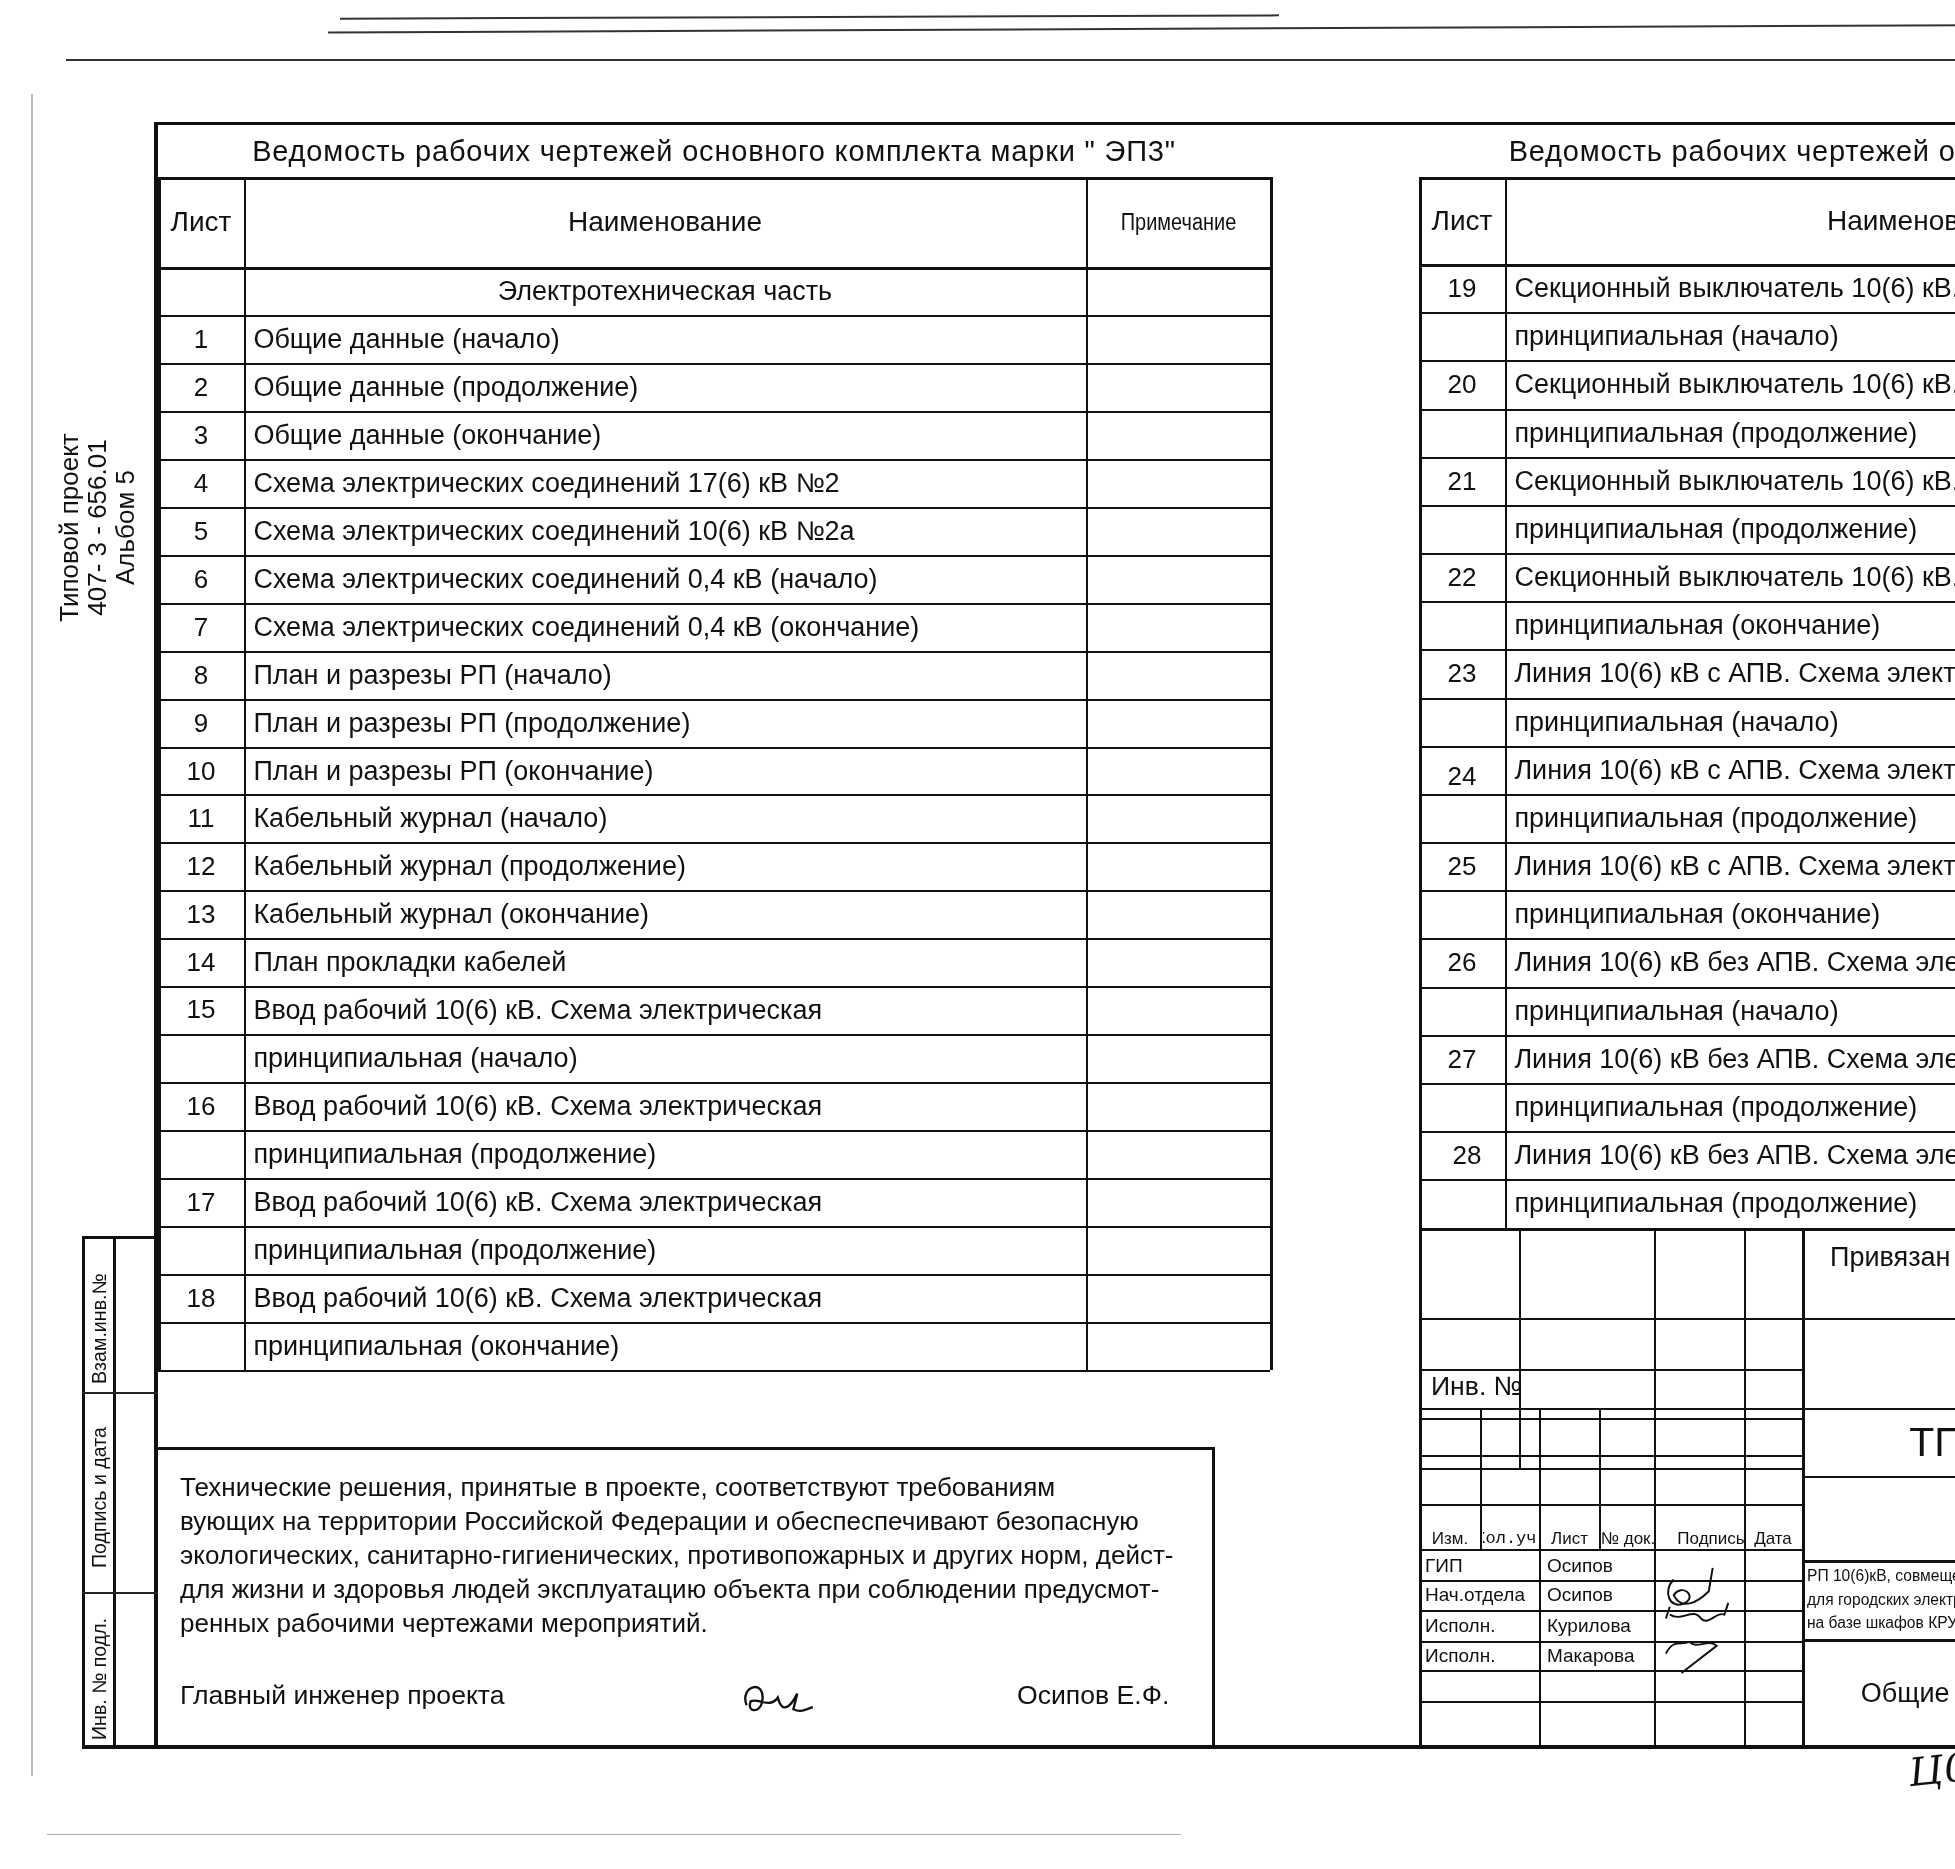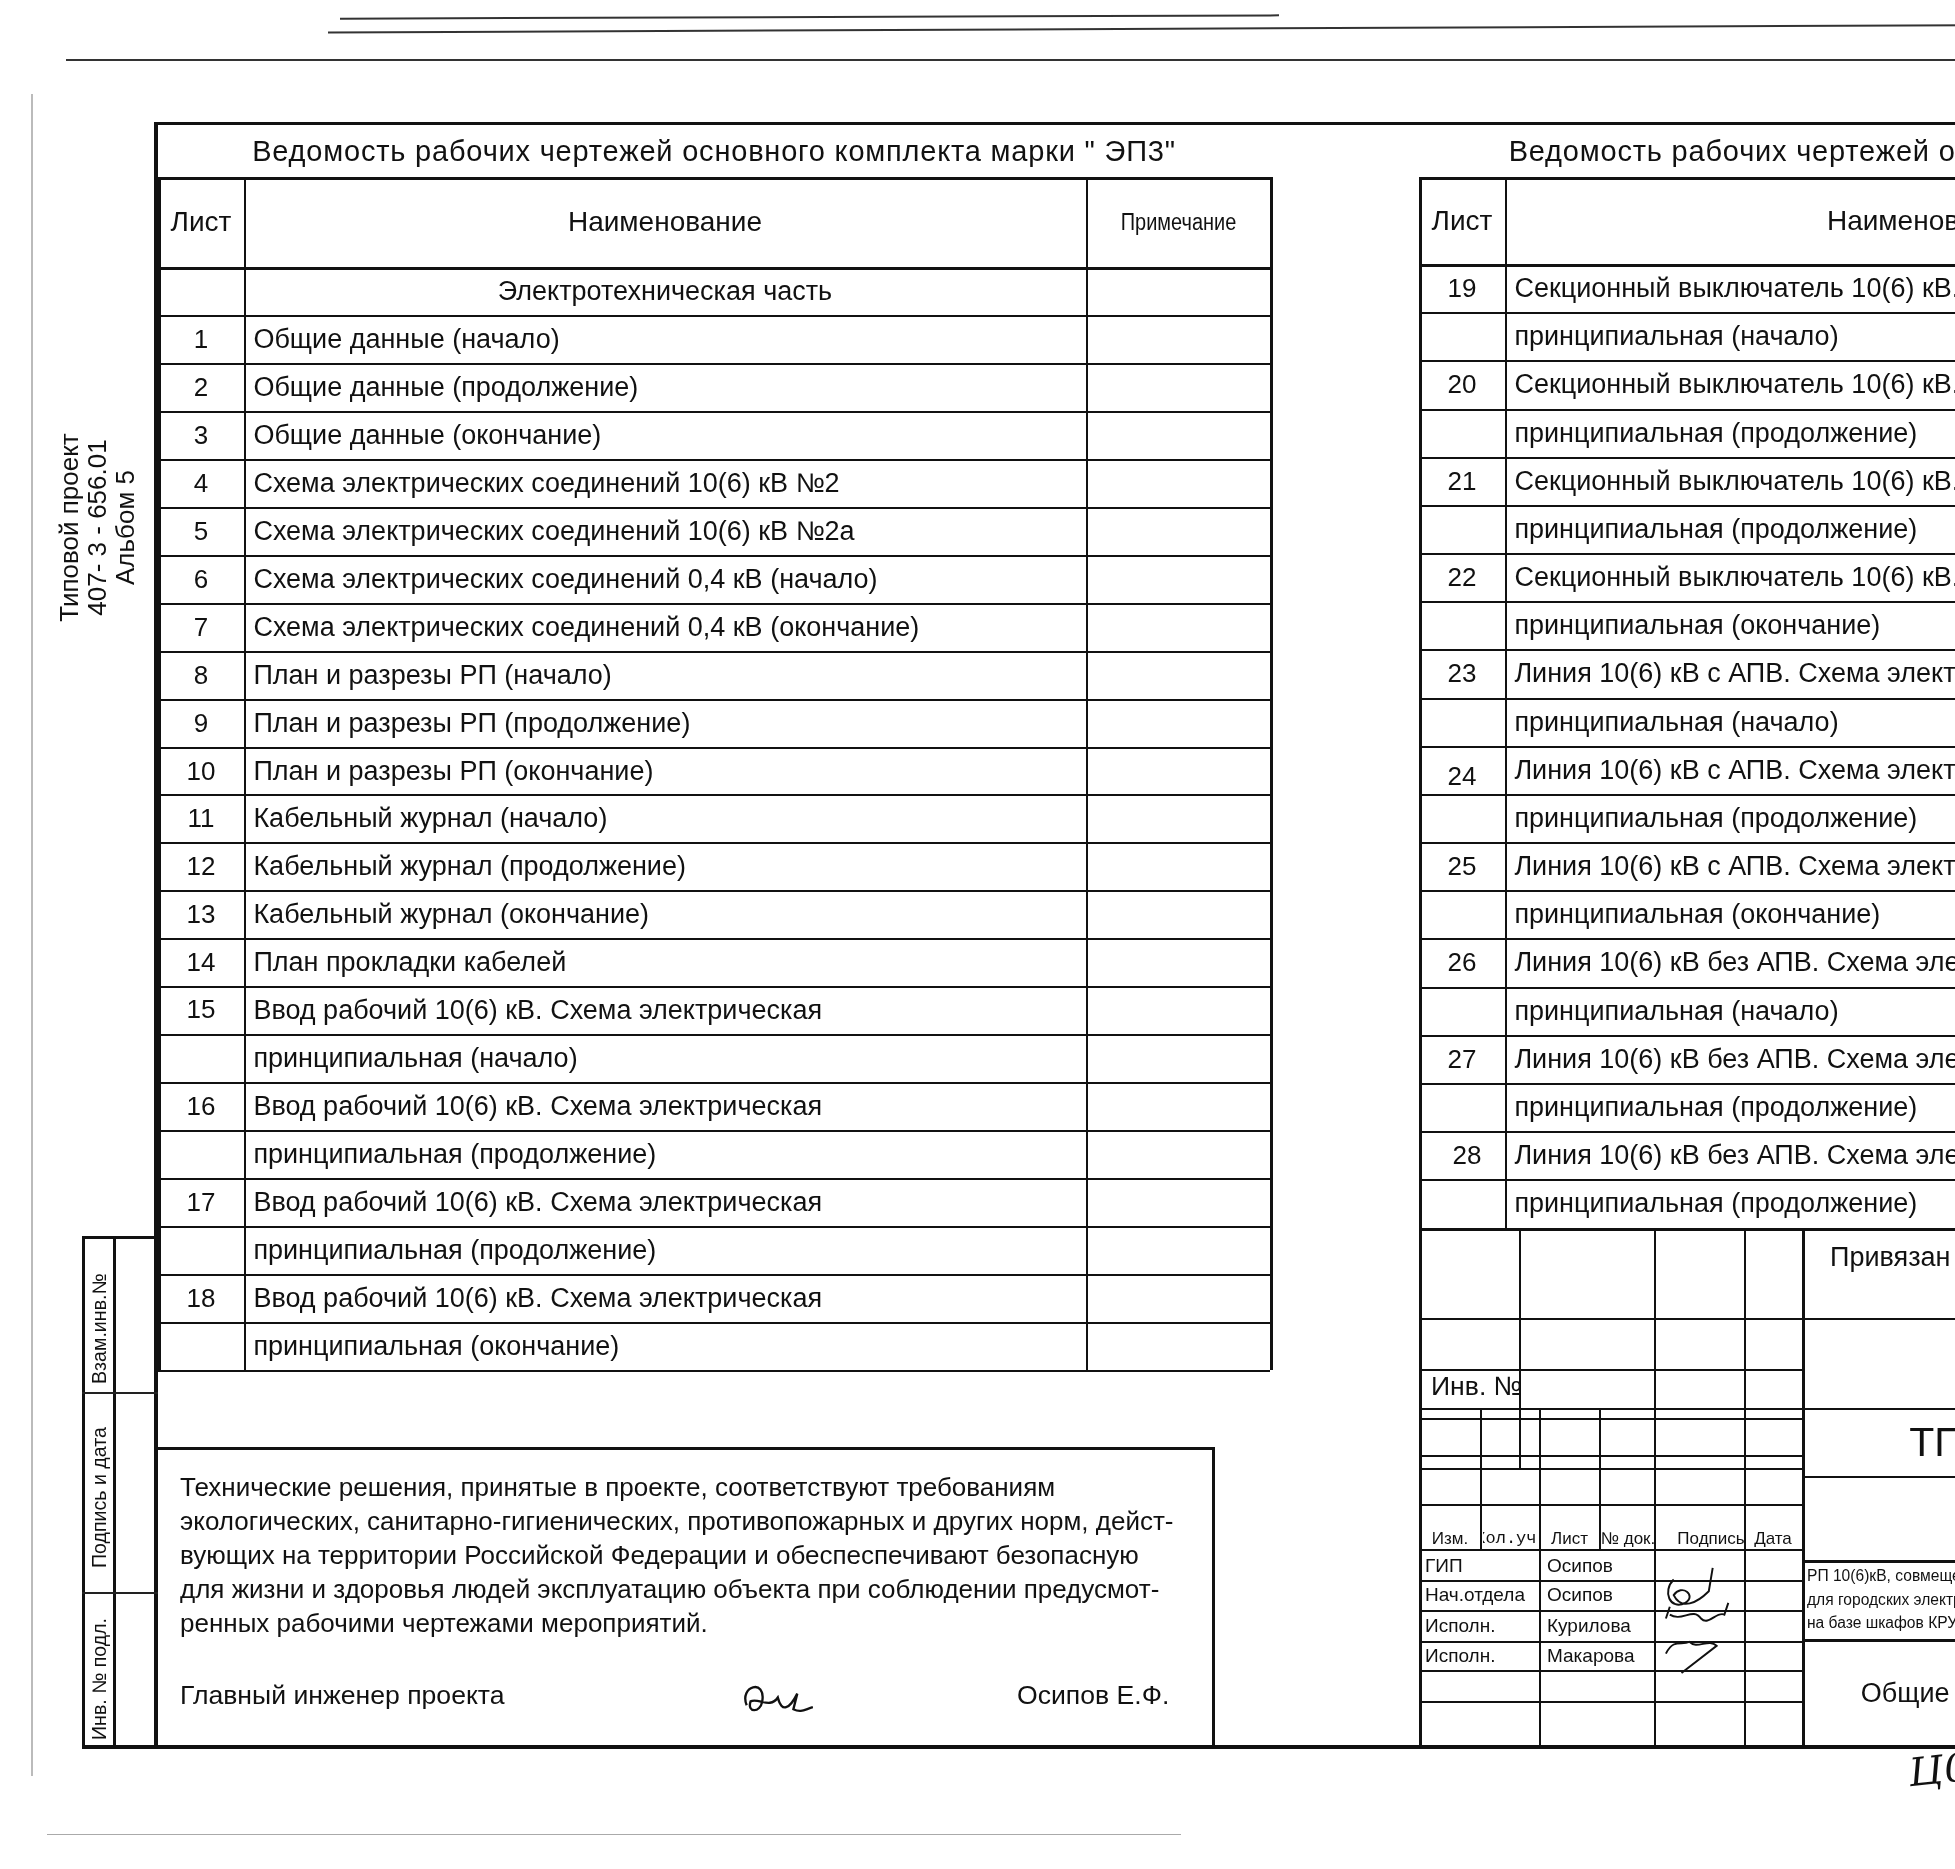--- a/index.html
+++ b/index.html
@@ -71,21 +71,21 @@
     <div class="cell txt" style="left:244px;top:363px;width:842px;height:48px;">Общие данные (продолжение)</div>
     <div class="cell" style="left:1086px;top:363px;width:185px;height:48px;"></div>
     <div class="line" style="left:158px;top:411px;width:1112px;height:2px;"></div>
     <div class="abs" style="left:158px;top:411px;width:1112px;height:48px;"></div>
     <div class="cell num" style="left:158px;top:411px;width:86px;height:48px;">3</div>
     <div class="cell txt" style="left:244px;top:411px;width:842px;height:48px;">Общие данные (окончание)</div>
     <div class="cell" style="left:1086px;top:411px;width:185px;height:48px;"></div>
     <div class="line" style="left:158px;top:459px;width:1112px;height:2px;"></div>
     <div class="abs" style="left:158px;top:459px;width:1112px;height:48px;"></div>
     <div class="cell num" style="left:158px;top:459px;width:86px;height:48px;">4</div>
-    <div class="cell txt" style="left:244px;top:459px;width:842px;height:48px;">Схема электрических соединений 10(6) кВ №2</div>
+    <div class="cell txt" style="left:244px;top:459px;width:842px;height:48px;">Схема электрических соединений 17(6) кВ №2</div>
     <div class="cell" style="left:1086px;top:459px;width:185px;height:48px;"></div>
     <div class="line" style="left:158px;top:507px;width:1112px;height:2px;"></div>
     <div class="abs" style="left:158px;top:507px;width:1112px;height:48px;"></div>
     <div class="cell num" style="left:158px;top:507px;width:86px;height:48px;">5</div>
     <div class="cell txt" style="left:244px;top:507px;width:842px;height:48px;">Схема электрических соединений 10(6) кВ №2а</div>
     <div class="cell" style="left:1086px;top:507px;width:185px;height:48px;"></div>
     <div class="line" style="left:158px;top:555px;width:1112px;height:2px;"></div>
     <div class="abs" style="left:158px;top:555px;width:1112px;height:48px;"></div>
     <div class="cell num" style="left:158px;top:555px;width:86px;height:48px;">6</div>
     <div class="cell txt" style="left:244px;top:555px;width:842px;height:48px;">Схема электрических соединений 0,4 кВ (начало)</div>
@@ -264,22 +264,22 @@
     <div class="cell txt" style="left:1505px;top:1179px;width:838px;height:48px;">принципиальная (продолжение)</div>
     <div class="line" style="left:1419px;top:1228px;width:1103px;height:2px;"></div>
     <div class="line" style="left:1505px;top:177px;width:2.3px;height:1051px;"></div>
     <div class="line" style="left:1419px;top:177px;width:2.7px;height:1051px;"></div>
   </div>
 
 <div class="line" style="left:158px; top:1447px; width:1056px; height:3.1px;"></div>
 <div class="line" style="left:1212px; top:1447px; width:3.1px; height:301px;"></div>
 <div class="abs" style="left:180px; top:1470px; font-size:26px; line-height:34px; white-space:nowrap;">
   <div>Технические решения, принятые в проекте, соответствуют требованиям</div>
+  <div>вующих на территории Российской Федерации и обеспеспечивают безопасную</div>
   <div>экологических, санитарно-гигиенических, противопожарных и других норм, дейст-</div>
-  <div>вующих на территории Российской Федерации и обеспеспечивают безопасную</div>
   <div>для жизни и здоровья людей эксплуатацию объекта при соблюдении предусмот-</div>
   <div>ренных рабочими чертежами мероприятий.</div>
 </div>
 <div class="abs" style="left:180px; top:1680px; font-size:26.6px;">Главный инженер проекта</div>
 <svg class="abs" style="left:735px; top:1670px;" width="109" height="55" viewBox="0 0 280 140">
   <path d="M30 90 C10 40, 80 20, 70 80 C65 110, 30 110, 40 80 C60 70, 90 100, 110 70 C120 110, 140 100, 160 60 L150 100 C170 110, 180 100, 200 95" stroke="#111" stroke-width="6" fill="none"></path>
 </svg>
 <div class="abs" style="left:1017px; top:1680px; font-size:26.6px;">Осипов Е.Ф.</div>
 
 <div id="title-block">

